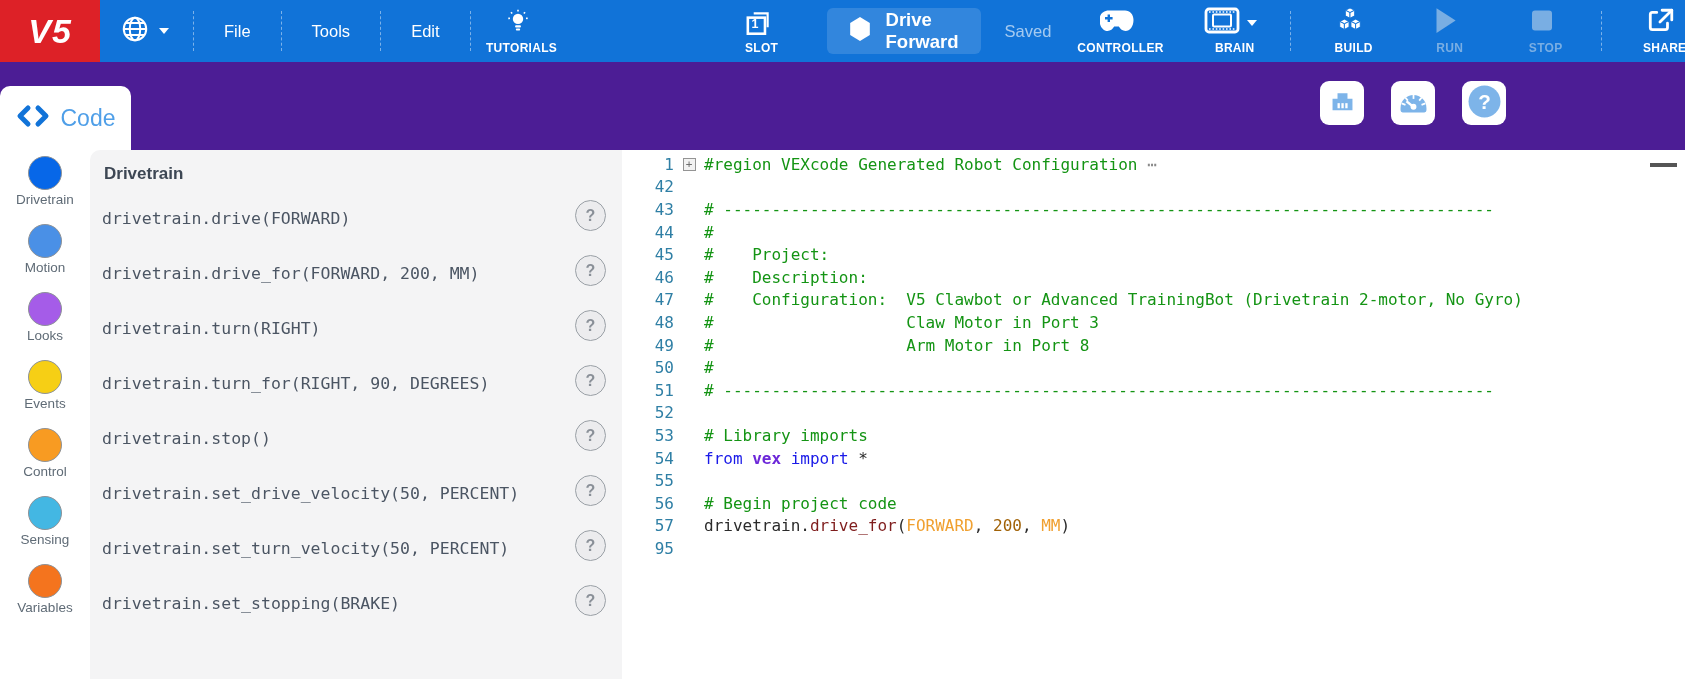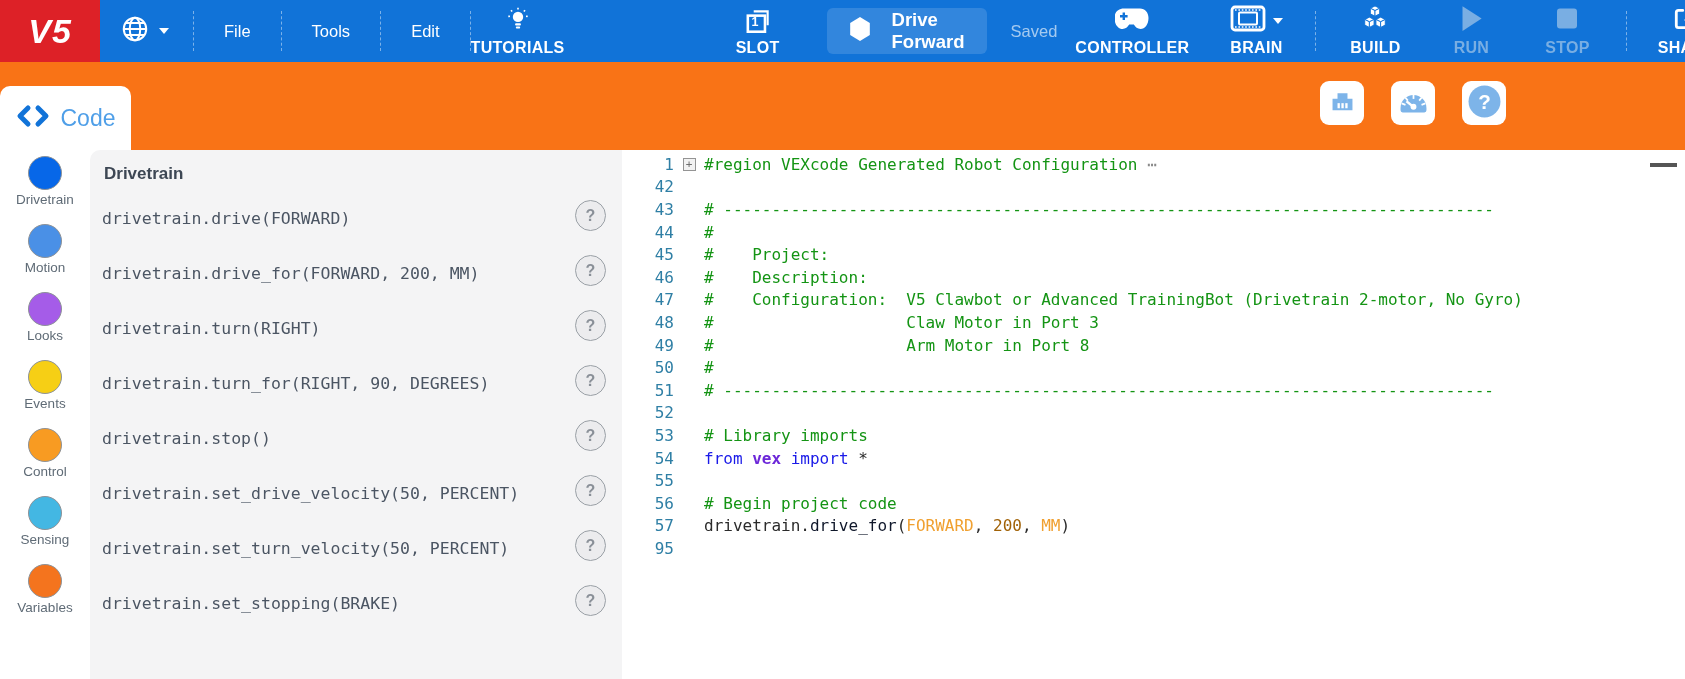--- a/index.html
+++ b/index.html
@@ -9,35 +9,35 @@
   }
   
   .topbar{height:62px;background:#1173d8;display:flex;align-items:center;color:#fff;}
   .logo{width:100px;height:62px;background:#dd2127;display:flex;align-items:center;justify-content:center;
         font-weight:800;font-style:italic;font-size:34px;letter-spacing:1px;flex:0 0 auto;}
   .globe-group{display:flex;align-items:center;gap:9px;padding:0 24px 0 20px;cursor:pointer;}
   .caret{width:0;height:0;border-left:5px solid transparent;border-right:5px solid transparent;border-top:6px solid currentColor;}
   .vdiv{height:40px;border-left:1px dashed rgba(255,255,255,.45);align-self:center;flex:0 0 auto;}
   .menu-item{font-size:16.5px;padding:0 30px;cursor:pointer;}
   .stack-btn{display:flex;flex-direction:column;align-items:center;justify-content:center;gap:3px;padding:0 18px;cursor:pointer;min-width:58px;}
-  .stack-btn .lbl{font-size:16px;font-weight:700;letter-spacing:.3px;}
+  .stack-btn .lbl{font-size:12px;font-weight:700;letter-spacing:.3px;margin-left:8px;}
   .stack-btn.disabled{color:#79aee3;}
   .icon-row{display:flex;align-items:center;gap:7px;height:30px;}
   .slot-group{margin-left:146px;}
   .slot-icon{position:relative;width:30px;height:30px;}
   .slot-num{position:absolute;left:0px;top:9px;width:25px;height:15px;display:flex;align-items:center;justify-content:center;
             font-size:12.5px;font-weight:800;}
-  .project-pill{margin-left:22px;display:flex;align-items:center;gap:21px;height:46px;padding:0 22px;
+  .project-pill{margin-left:22px;display:flex;align-items:center;gap:15px;height:46px;padding:0 22px;
                 background:rgba(255,255,255,.14);border-radius:6px;cursor:pointer;}
   .project-name{font-size:18.5px;font-weight:600;}
   .save-status{margin-left:24px;font-size:16.5px;color:rgba(255,255,255,.62);}
   .actions{display:flex;align-items:center;margin-left:auto;margin-right:116px;gap:2px;}
   .actions .vdiv{margin:0 10px;}
   
-  .subheader{position:relative;height:88px;background:#f97316;}
+  .subheader{position:relative;height:88px;background:#4c1d95;}
   .code-tab{position:absolute;left:0;bottom:0;width:131px;height:64px;background:#fff;border-radius:10px 10px 0 0;
             display:flex;align-items:center;justify-content:center;gap:11px;cursor:pointer;}
   .code-tab .txt{color:#4f9fe8;font-size:23px;}
   .toolbar-btns{position:absolute;right:179px;top:19px;display:flex;gap:27px;}
   .tb-btn{width:44px;height:44px;background:#fff;border-radius:9px;display:flex;align-items:center;justify-content:center;
           color:#7db4e9;cursor:pointer;}
   
   .content{display:flex;height:529px;}
   .cat-sidebar{width:90px;background:#fff;display:flex;flex-direction:column;align-items:center;padding-top:6px;gap:17px;flex:0 0 auto;}
   .cat{display:flex;flex-direction:column;align-items:center;gap:2px;cursor:pointer;}
@@ -55,21 +55,21 @@
   .lnum{width:52px;text-align:right;color:#2f7fa5;flex:0 0 auto;}
   .foldcol{width:30px;display:flex;justify-content:center;align-items:center;flex:0 0 auto;}
   .fold-box{width:13px;height:13px;border:1px solid #949494;background:#f2f2f2;color:#6d6d6d;font-size:11px;line-height:11px;
             display:flex;align-items:center;justify-content:center;cursor:pointer;box-sizing:border-box;}
   .codetxt{white-space:pre;}
   .tk-comment{color:#149414;}
   .tk-kw{color:#1a1ae8;}
   .tk-mod{color:#6d28d9;font-weight:bold;}
   .tk-const{color:#f0a030;}
   .tk-num{color:#a16207;text-align:right;}
-  .tk-func{color:#0f172a;}
+  .tk-func{color:#7f1d1d;}
   .tk-plain{color:#2b2b2b;}
   .tk-fold{color:#8a8a8a;}
   .scroll-mark{position:absolute;top:13px;right:8px;width:27px;height:4px;background:#555;}
 </style>
 </head>
 <body>
 
 <div class="topbar">
   <div class="logo">V5</div>
   <div class="globe-group">

